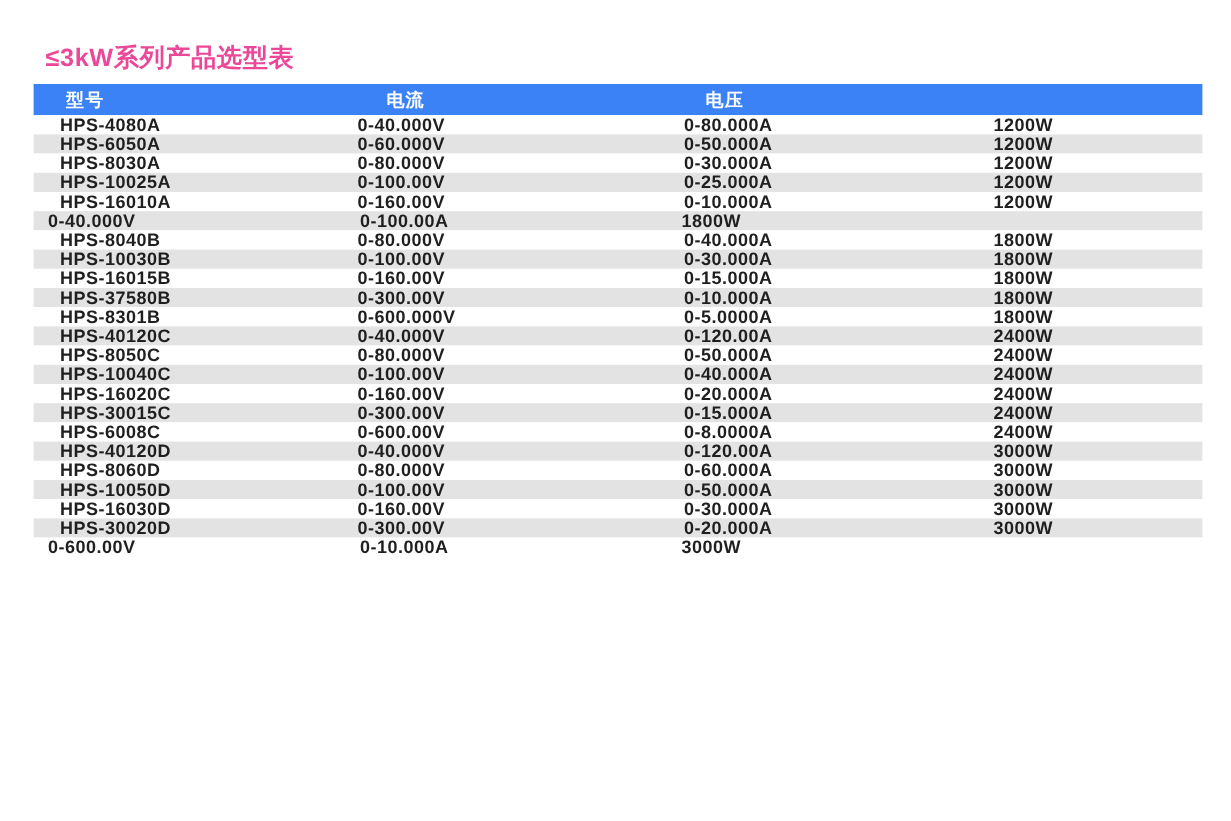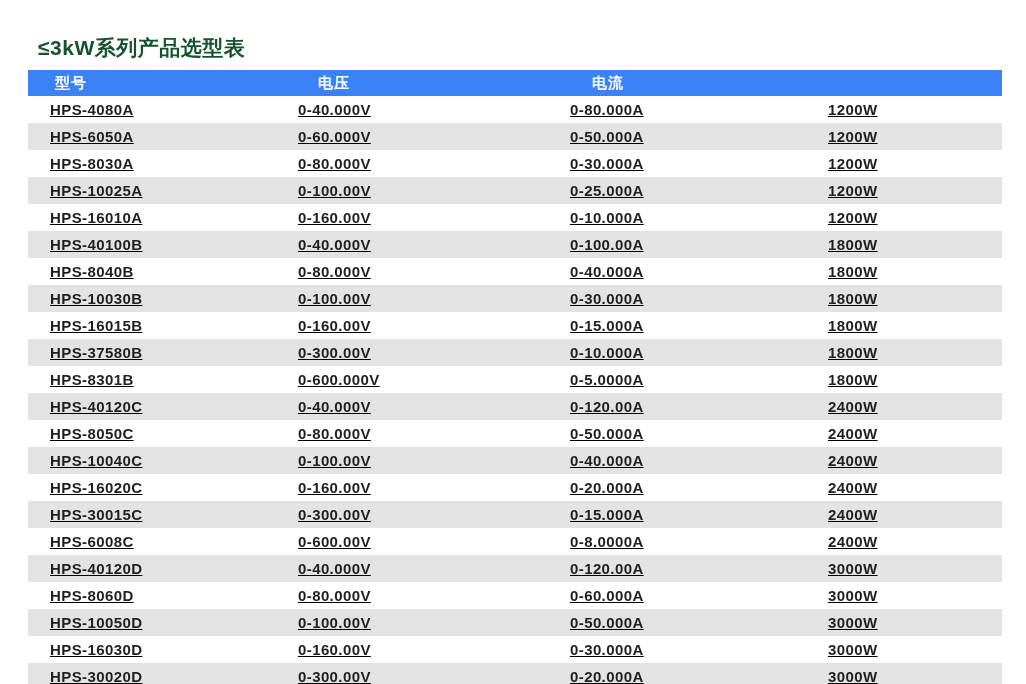--- a/index.html
+++ b/index.html
@@ -16,21 +16,21 @@
     width: 1026px;
     height: 684px;
     background: #ffffff;
   }
   .doc-title {
     position: absolute;
     left: 38px;
     top: 34px;
     font-size: 21px;
     font-weight: bold;
-    color: #14532d;
+    color: #ec4899;
     letter-spacing: 0.5px;
   }
   .sel-table {
     position: absolute;
     left: 28px;
     top: 70px;
     width: 974px;
   }
   .thead {
     display: grid;
@@ -46,24 +46,23 @@
     letter-spacing: 1px;
     white-space: nowrap;
   }
   .th.c0 { padding-left: 27px; }
   .th.c1 { padding-left: 32px; }
   .th.c2 { padding-left: 36px; }
   .th.c3 { padding-left: 22px; }
   .tbody .tr {
     display: grid;
     grid-template-columns: 258px 270px 260px 186px;
-    height: 27px;
+    height: 16px;
     align-items: center;
     background: #ffffff;
-    text-decoration: underline;
   }
   .tbody .tr:nth-child(even) { background: #e3e3e3; }
   .tbody .td {
     font-size: 15px;
     font-weight: bold;
     color: #1f1f1f;
     letter-spacing: 0.4px;
     white-space: nowrap;
   }
   .td.c0 { padding-left: 22px; }
@@ -73,22 +72,22 @@
 </style>
 </head>
 <body>
 
 <div class="page">
   <div class="doc-title">≤3kW系列产品选型表</div>
 
   <div class="sel-table">
     <div class="thead">
       <div class="th c0">型号</div>
+      <div class="th c2">电流</div>
       <div class="th c1">电压</div>
-      <div class="th c2">电流</div>
     </div>
     <div class="tbody">
         <div class="tr">
           <div class="td c0">HPS-4080A</div>
           <div class="td c1">0-40.000V</div>
           <div class="td c2">0-80.000A</div>
           <div class="td c3">1200W</div>
         </div>
         <div class="tr">
           <div class="td c0">HPS-6050A</div>
@@ -108,21 +107,20 @@
           <div class="td c2">0-25.000A</div>
           <div class="td c3">1200W</div>
         </div>
         <div class="tr">
           <div class="td c0">HPS-16010A</div>
           <div class="td c1">0-160.00V</div>
           <div class="td c2">0-10.000A</div>
           <div class="td c3">1200W</div>
         </div>
         <div class="tr">
-          <div class="td c0">HPS-40100B</div>
           <div class="td c1">0-40.000V</div>
           <div class="td c2">0-100.00A</div>
           <div class="td c3">1800W</div>
         </div>
         <div class="tr">
           <div class="td c0">HPS-8040B</div>
           <div class="td c1">0-80.000V</div>
           <div class="td c2">0-40.000A</div>
           <div class="td c3">1800W</div>
         </div>

